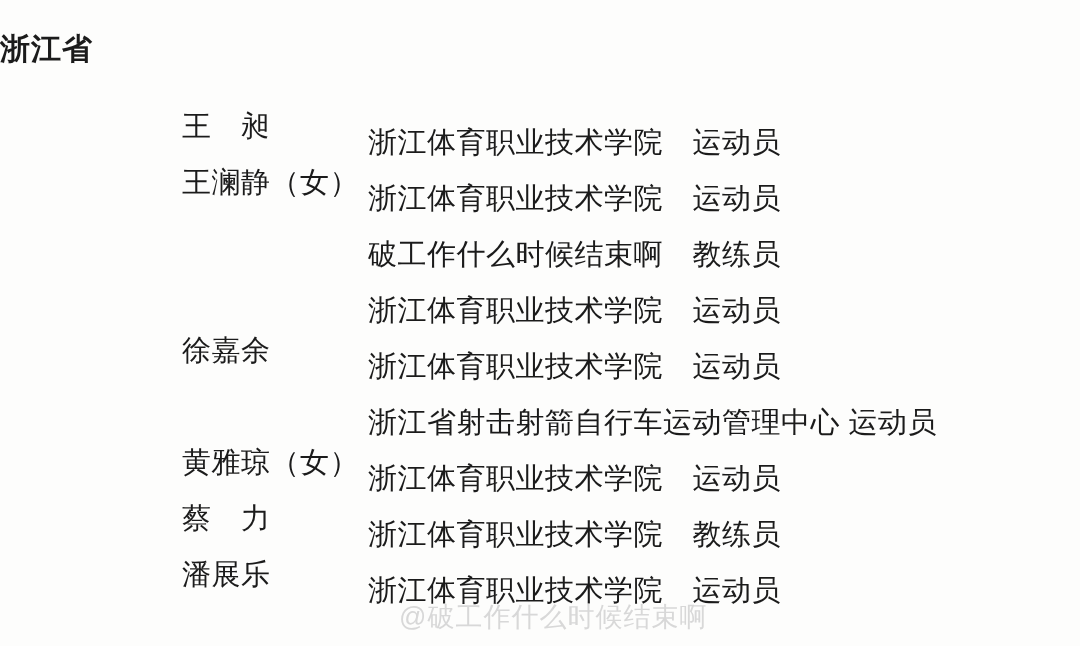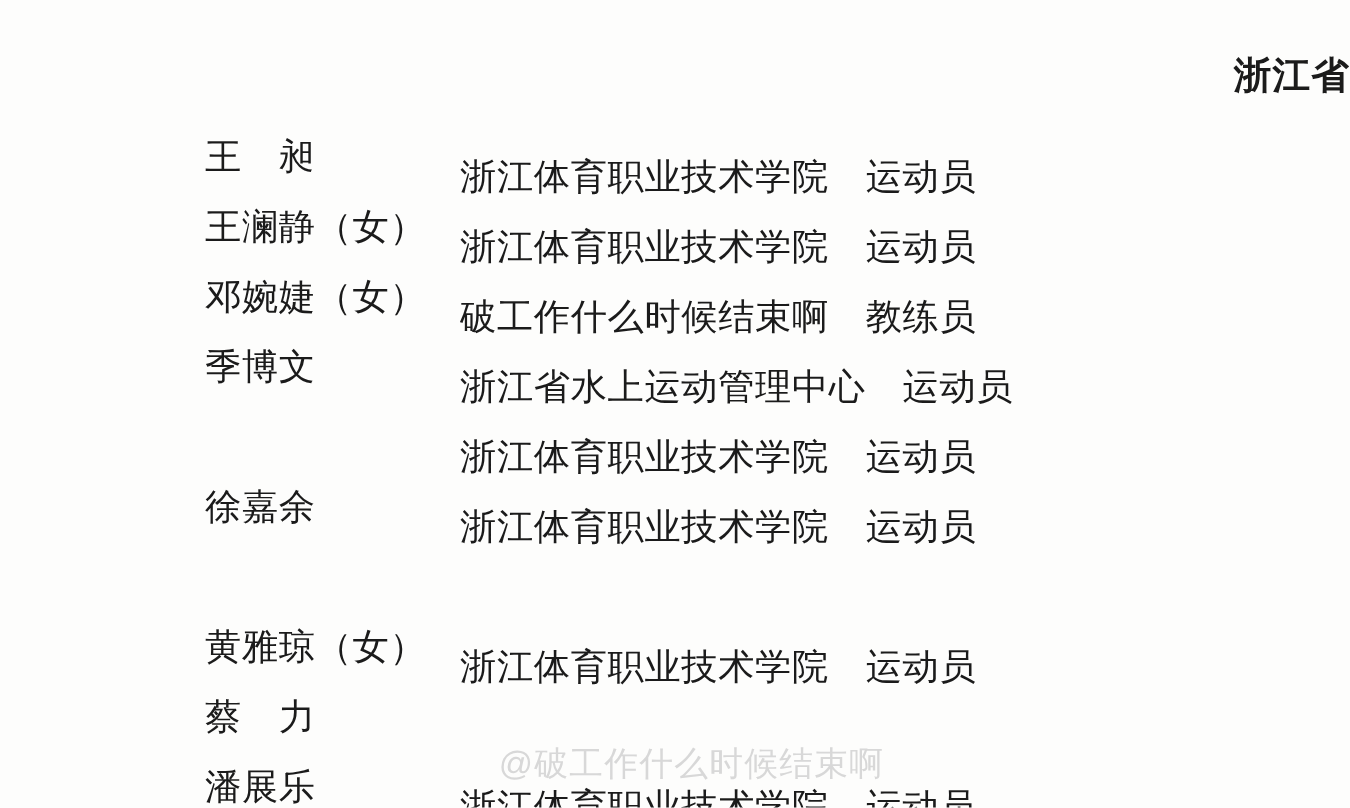--- a/index.html
+++ b/index.html
@@ -17,24 +17,24 @@
     position: relative;
   }
   #page {
     position: relative;
     width: 1080px;
     height: 646px;
     background: #fdfdfc;
   }
   .title {
     position: absolute;
-    top: 44px;
+    top: 32px;
     left: 0;
     width: 1080px;
-    text-align: right;
+    text-align: left;
     font-size: 30px;
     font-weight: bold;
     letter-spacing: 1px;
     line-height: 34px;
     white-space: pre;
   }
   .roster {
     position: absolute;
     top: 98px;
     left: 0;
@@ -43,41 +43,41 @@
   .row {
     position: relative;
     height: 56px;
     line-height: 56px;
     white-space: pre;
     font-size: 29px;
     letter-spacing: 0.5px;
   }
   .cell-name {
     position: absolute;
-    left: 164px;
+    left: 182px;
     top: 0;
     white-space: pre;
   }
   .cell-body {
     position: absolute;
     left: 368px;
     top: 16px;
     white-space: pre;
   }
   .cell-org, .cell-role {
     white-space: pre;
   }
   
   .watermark {
     position: absolute;
     left: 366px;
     top: 592px;
     height: 42px;
     display: flex;
-    align-items: flex-start;
+    align-items: flex-end;
     color: #d8d8d8;
     font-size: 27px;
     letter-spacing: 1px;
     white-space: pre;
     pointer-events: none;
   }
   .watermark .wm-logo {
     display: inline-block;
     width: 30px;
     height: 26px;
@@ -103,48 +103,45 @@
       <span class="cell-name">王　昶</span>
       <span class="cell-body"><span class="cell-org">浙江体育职业技术学院</span><span class="cell-gap">　</span><span class="cell-role">运动员</span></span>
     </div>
 
     <div class="row">
       <span class="cell-name">王澜静（女）</span>
       <span class="cell-body"><span class="cell-org">浙江体育职业技术学院</span><span class="cell-gap">　</span><span class="cell-role">运动员</span></span>
     </div>
 
     <div class="row">
-      <span class="cell-name">邓婉婕（女）</span>
       <span class="cell-body"><span class="cell-org">破工作什么时候结束啊</span><span class="cell-gap">　</span><span class="cell-role">教练员</span></span>
     </div>
 
-    <div class="row">
-      <span class="cell-name">季博文</span>
-      <span class="cell-body"><span class="cell-org">浙江省水上运动管理中心</span><span class="cell-gap">　</span><span class="cell-role">运动员</span></span>
-    </div>
 
     <div class="row">
       <span class="cell-body"><span class="cell-org">浙江体育职业技术学院</span><span class="cell-gap">　</span><span class="cell-role">运动员</span></span>
     </div>
 
     <div class="row">
       <span class="cell-name">徐嘉余</span>
       <span class="cell-body"><span class="cell-org">浙江体育职业技术学院</span><span class="cell-gap">　</span><span class="cell-role">运动员</span></span>
     </div>
 
     <div class="row">
+      <span class="cell-body"><span class="cell-org">浙江省射击射箭自行车运动管理中心</span><span class="cell-gap"> </span><span class="cell-role">运动员</span></span>
     </div>
 
     <div class="row">
       <span class="cell-name">黄雅琼（女）</span>
       <span class="cell-body"><span class="cell-org">浙江体育职业技术学院</span><span class="cell-gap">　</span><span class="cell-role">运动员</span></span>
     </div>
 
     <div class="row">
       <span class="cell-name">蔡　力</span>
+      <span class="cell-body"><span class="cell-org">浙江体育职业技术学院</span><span class="cell-gap">　</span><span class="cell-role">教练员</span></span>
     </div>
 
     <div class="row">
       <span class="cell-name">潘展乐</span>
       <span class="cell-body"><span class="cell-org">浙江体育职业技术学院</span><span class="cell-gap">　</span><span class="cell-role">运动员</span></span>
     </div>
 
   </div>
 
   <div class="watermark">

